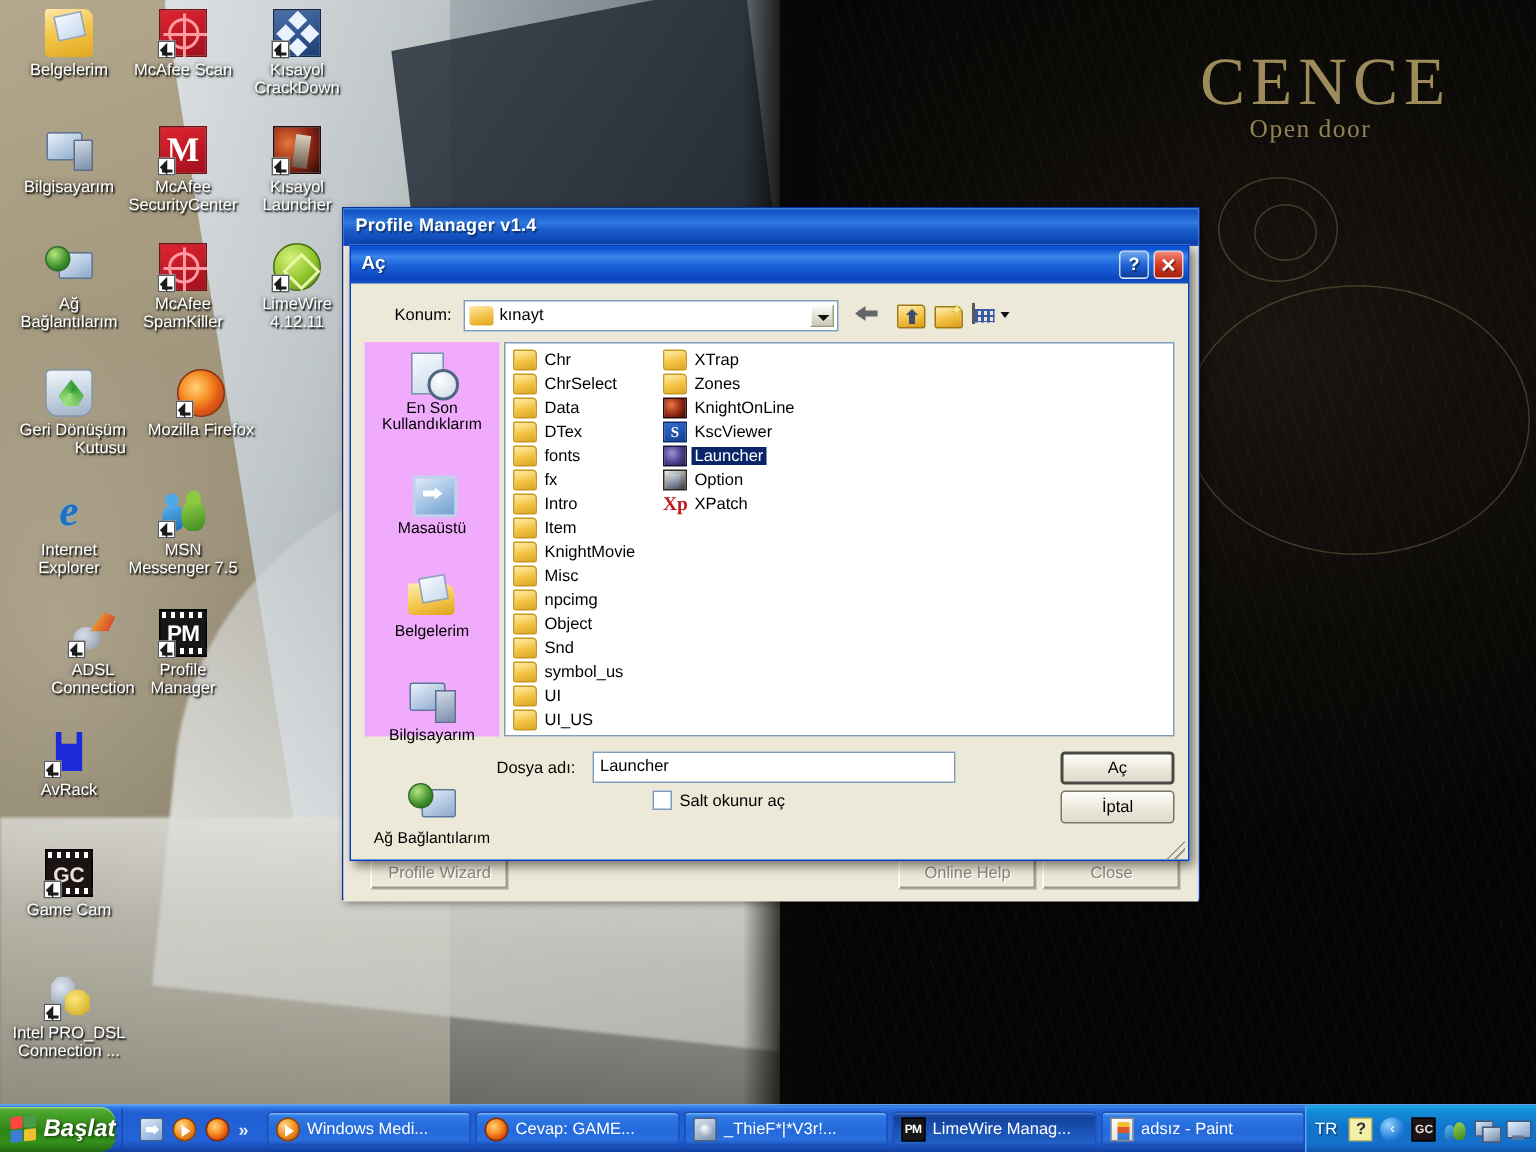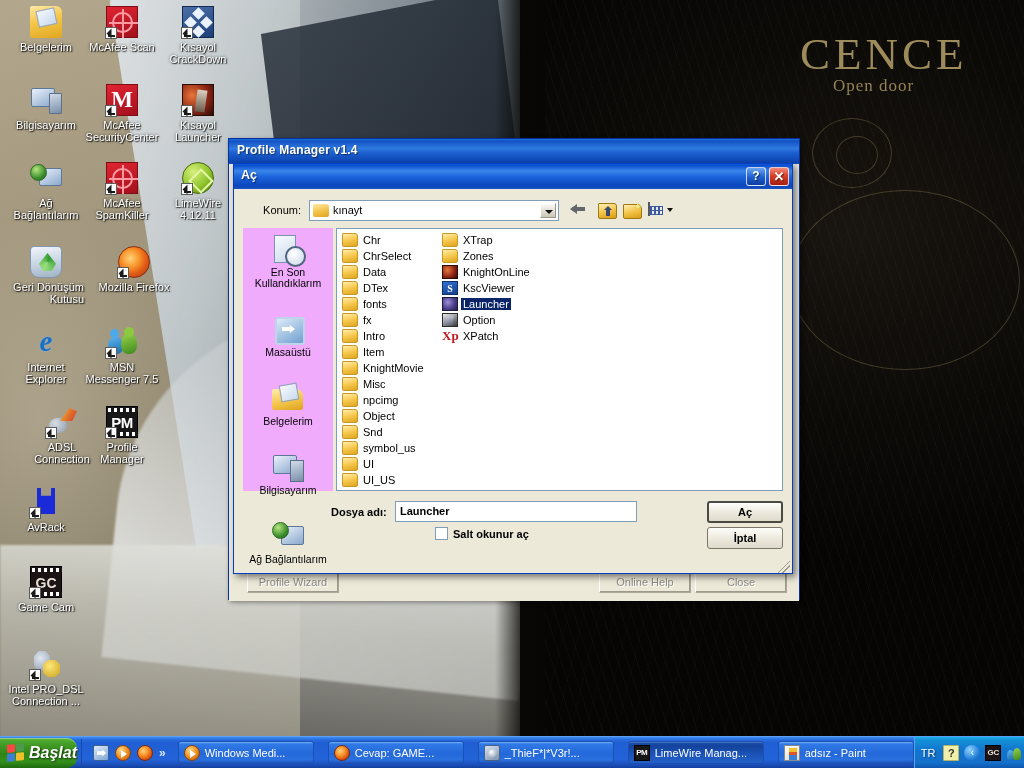--- a/index.html
+++ b/index.html
@@ -384,21 +384,21 @@
   .fi-option { background: linear-gradient(150deg,#efefef,#9b9b9b 45%,#3a3a3a); border:1px solid #2a2a2a;
     width:14px;height:14px; }
   .fi-option::after { content:""; position:absolute; left:3px;top:2px;width:7px;height:9px;
     background:linear-gradient(160deg,#cfd6e4,#5a6478); transform:skewX(-12deg); }
   .fi-xpatch { width:15px;height:14px; color:#c0191f; font-weight:bold; font-size:13px; line-height:14px;
     font-family:"Liberation Serif",serif; text-align:center; }
   .fitem.sel .lbltxt { background: #0a246a; color: #fff; padding: 0 2px; }
   .lbltxt { padding: 0 2px; }
 
   
-  .bottom { margin-top: 10px; position: relative; height: 92px; font-weight: bold; }
+  .bottom { margin-top: 10px; position: relative; height: 92px; }
   .brow { display: flex; align-items: center; height: 21px; margin-bottom: 5px; }
   .brow .blbl { width: 152px; text-align: left; padding-left: 88px; font-size: 11px; }
   .brow .bfield {
     width: 242px; height: 21px; background: #fff; border: 1px solid #7f9db9;
     position: relative; font-size: 11px; line-height: 19px; padding-left: 4px;
   }
   .chk-row { display: flex; align-items: center; padding-left: 192px; margin-top: 2px; }
   .chkbox {
     width: 13px; height: 13px; background: #fff; border: 1px solid #7f9db9;
     margin-right: 5px;
@@ -456,21 +456,21 @@
   .ql-wmp { border-radius: 50%;
     background: radial-gradient(circle at 35% 30%, #ffd98a, #f0901f 50%, #b4530b); border:1px solid #8c420a;
     position: relative; }
   .ql-wmp::after { content:""; position:absolute; left:5px;top:4px;
     border-left:6px solid #fff; border-top:4px solid transparent; border-bottom:4px solid transparent; }
   .ql-ff { border-radius: 50%;
     background: radial-gradient(circle at 38% 35%, #ffd27a, #f79229 38%, #d9500f 70%, #8d2e0c);
     border: 1px solid #7d2a0b; }
   .ql-chev { color: #dbe8ff; font-size: 12px; font-weight: bold; }
 
-  .tasks { display: flex; align-items: center; gap: 14px; flex: 1; padding-left: 5px; }
+  .tasks { display: flex; align-items: center; gap: 3px; flex: 1; padding-left: 5px; }
   .tbutton {
     height: 23px; width: 136px;
     background: linear-gradient(180deg,#4e9af5 0%,#2f79e6 12%,#2468d9 55%,#2a70de 85%,#1d55bd 100%);
     border: 1px solid #1c4fb0;
     border-radius: 3px;
     display: flex; align-items: center; gap: 5px;
     padding-left: 5px;
     color: #fff; font-size: 11px;
     box-shadow: inset 0 1px 0 rgba(255,255,255,.2);
     overflow: hidden; white-space: nowrap;

